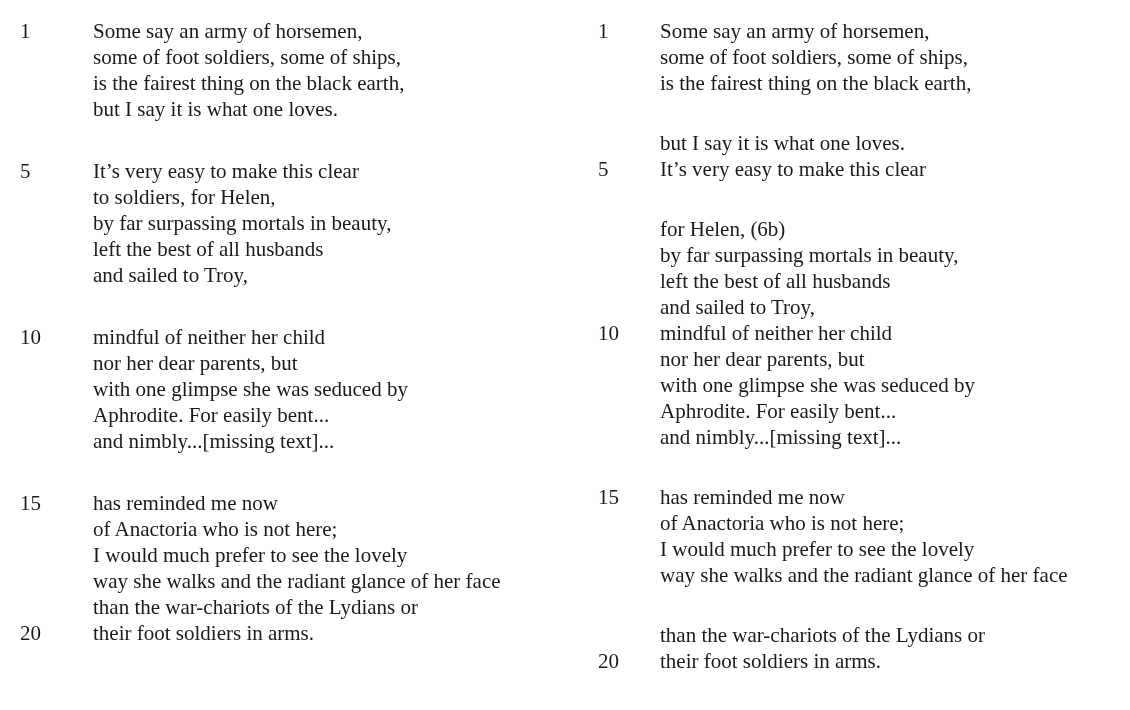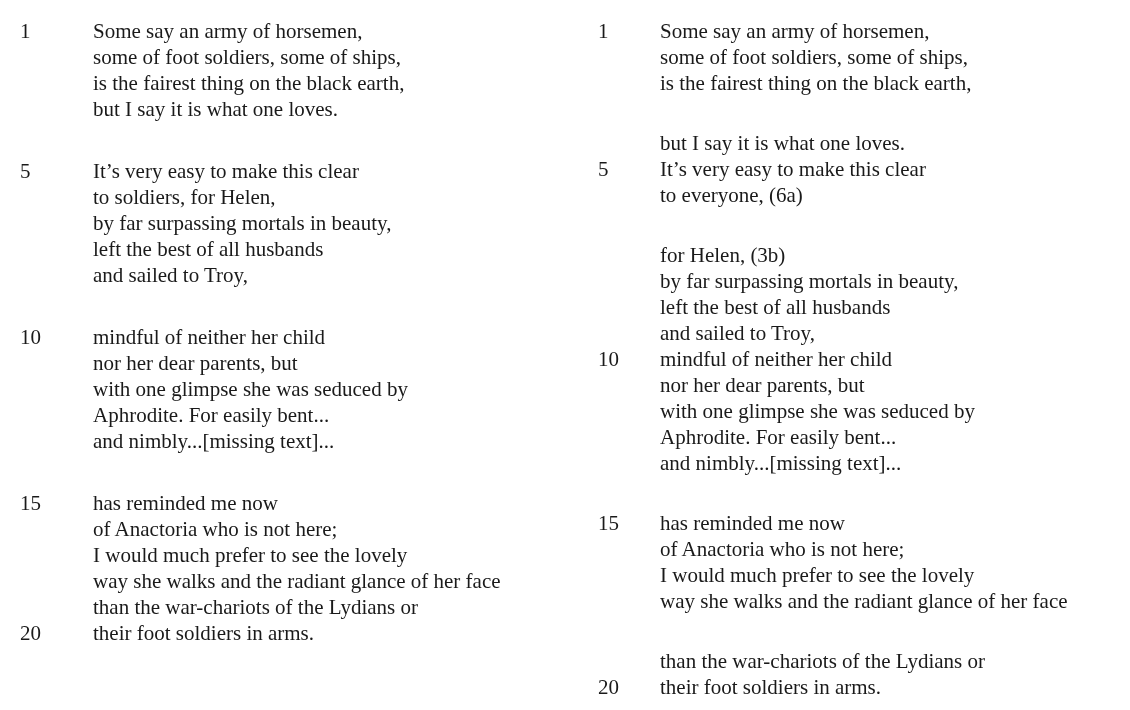--- a/index.html
+++ b/index.html
@@ -154,29 +154,25 @@
       </div>
       <div class="stanza">
         <div class="line">
           <span class="num"></span>
           <span class="txt">but I say it is what one loves.</span>
         </div>
         <div class="line">
           <span class="num">5</span>
           <span class="txt">It’s very easy to make this clear</span>
         </div>
-        <div class="line">
-          <span class="num"></span>
-          <span class="txt">to everyone, (6a)</span>
-        </div>
-      </div>
-      <div class="stanza">
-        <div class="line">
-          <span class="num"></span>
-          <span class="txt">for Helen, (3b)</span>
+      </div>
+      <div class="stanza">
+        <div class="line">
+          <span class="num"></span>
+          <span class="txt">for Helen, (6b)</span>
         </div>
         <div class="line">
           <span class="num"></span>
           <span class="txt">by far surpassing mortals in beauty,</span>
         </div>
         <div class="line">
           <span class="num"></span>
           <span class="txt">left the best of all husbands</span>
         </div>
         <div class="line">

